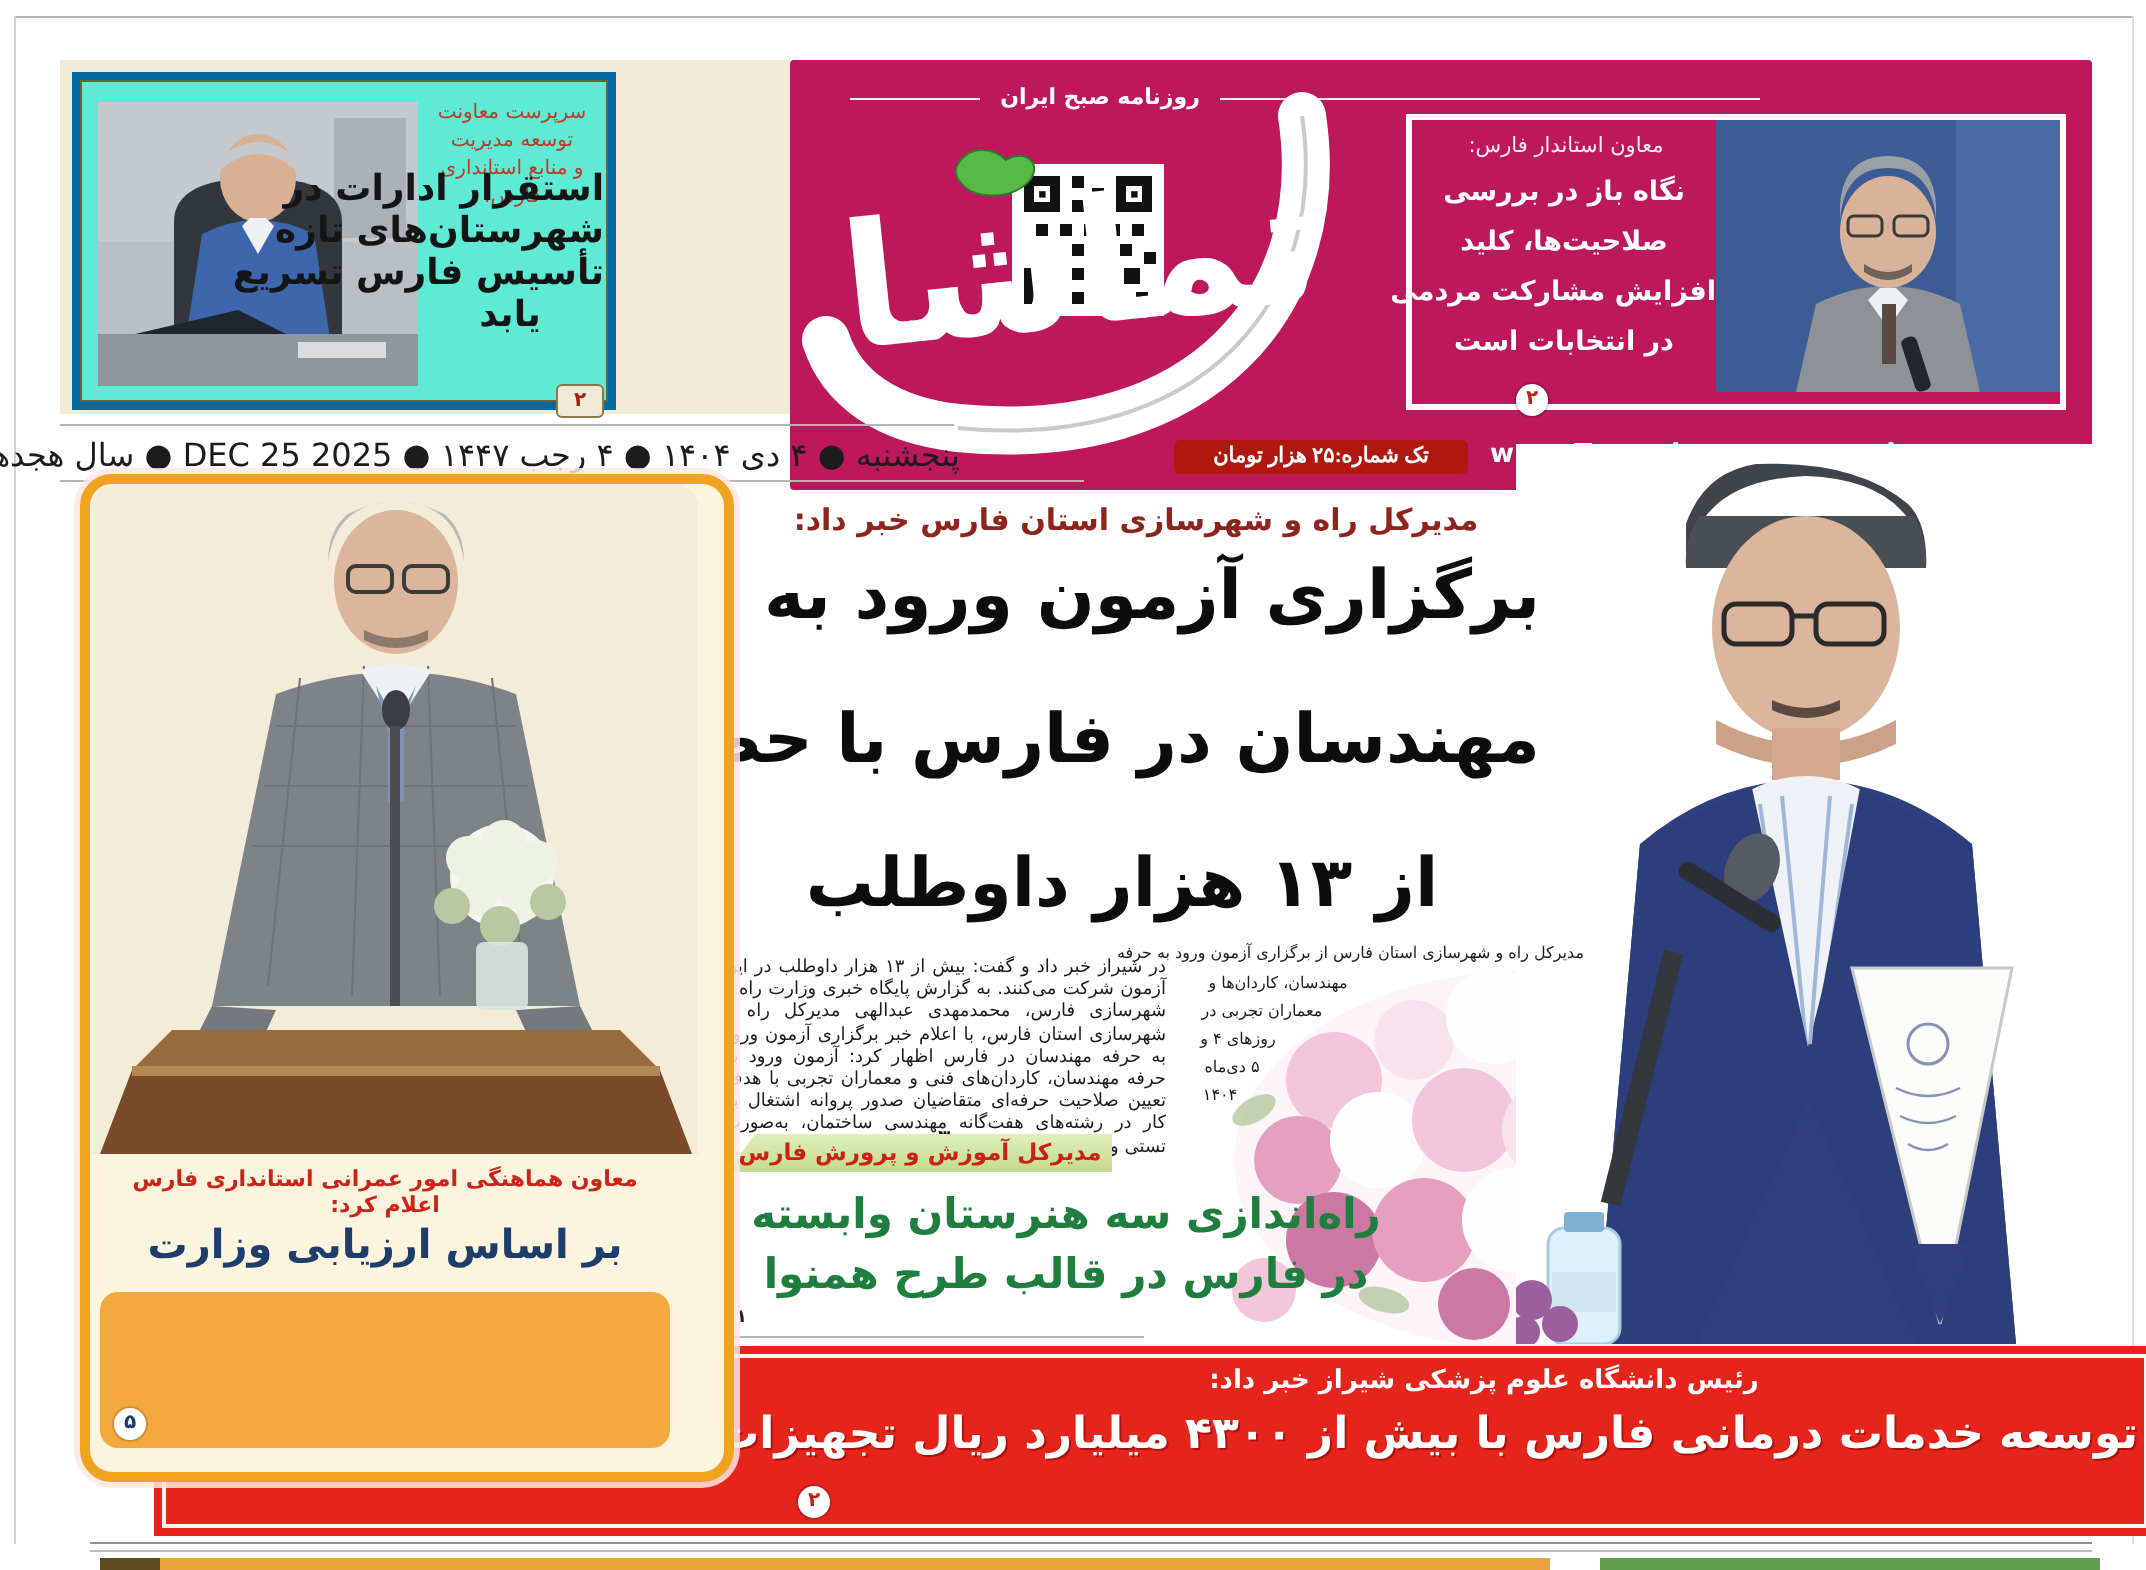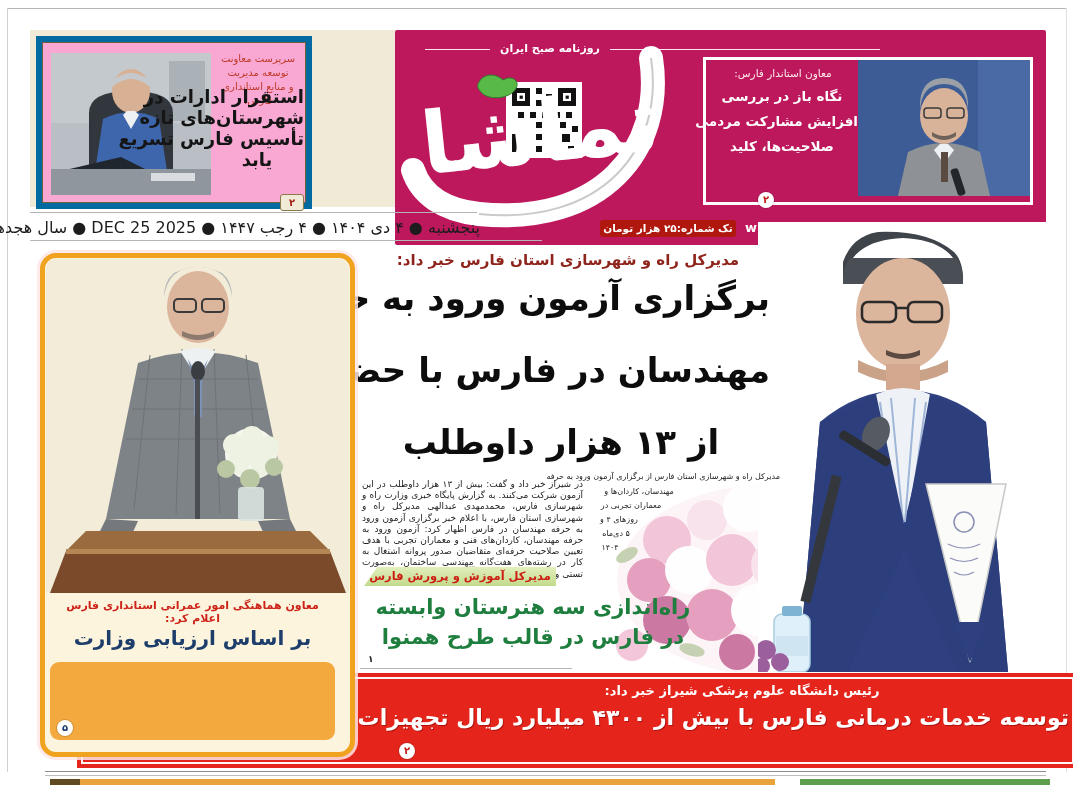--- a/index.html
+++ b/index.html
@@ -20,21 +20,21 @@
   .mh-line{color:#ffffff;font-size:13.5px;font-weight:bold;line-height:25px;white-space:nowrap;}
   .price{background:#b0170f;border-radius:3px;color:#fff;font-size:10.5px;font-weight:bold;line-height:17px;}
   .website{color:#fff;font-size:13px;font-weight:bold;letter-spacing:.5px;}
 
   
   .pgref{background:#fff;border-radius:50%;width:16px;height:16px;line-height:16px;
          text-align:center;font-size:10px;font-weight:bold;box-shadow:0 0 0 1px rgba(0,0,0,.15);}
 
   
   .beige{background:#f0ead7;}
-  .tl-inner{background:#f9a8d4;border:6px solid #0369a1;box-shadow:inset 0 0 0 1px #6f6038;}
+  .tl-inner{background:#5eead4;border:4px solid #0369a1;box-shadow:inset 0 0 0 1px #6f6038;}
   .tl-kicker{color:#bf3a28;font-size:10px;line-height:14px;}
   .tl-line{color:#151515;font-size:18px;font-weight:bold;line-height:21px;letter-spacing:-.3px;white-space:nowrap;}
   .tl-tab{background:#f0ead7;border:1px solid #8a7a4a;border-radius:3px;color:#a22015;
           font-size:10px;font-weight:bold;text-align:center;line-height:15px;}
 
   .dateline{color:#1c1c1c;font-size:16px;white-space:nowrap;}
 
   
   .main-kicker{color:#8e241b;font-size:15px;font-weight:bold;}
   .main-hl{color:#0d0d0d;font-size:34px;font-weight:bold;line-height:72px;letter-spacing:-1px;white-space:nowrap;}
@@ -149,43 +149,44 @@
             <rect x="29.8" y="6.8" width="1.6" height="1.6"></rect>
             <rect x="6.8" y="29.8" width="1.6" height="1.6"></rect>
           </g>
       </svg>
     </div>
 
     <div class="abs mh-box" style="left:308px;top:27px;width:324px;height:142px;">
       <div class="abs rtl c mh-kicker" style="left:4px;top:7px;width:146px;">معاون استاندار فارس:</div>
       <div class="abs rtl c" style="left:0px;top:24px;width:152px;">
         <div class="mh-line">نگاه باز در بررسی</div>
+        <div class="mh-line">صلاحیت‌ها، کلید</div>
         <div class="mh-line">افزایش مشارکت مردمی</div>
-        <div class="mh-line">صلاحیت‌ها، کلید</div>
+        <div class="mh-line">در انتخابات است</div>
       </div>
 
       <div class="abs" style="left:152px;top:0;width:172px;height:136px;">
         <svg width="172" height="136" viewBox="0 0 172 136">
           <rect width="172" height="136" fill="#3d5c96"></rect>
           <rect x="120" y="0" width="52" height="136" fill="#4a6aa6"></rect>
           <path d="M40 136 L50 92 Q86 74 122 92 L132 136 Z" fill="#8e9296"></path>
           <path d="M76 90 L86 104 L96 90 L90 84 L82 84 Z" fill="#eef1f4"></path>
           <rect x="83" y="92" width="7" height="30" fill="#5a4a42"></rect>
           <ellipse cx="86" cy="56" rx="24" ry="28" fill="#d9b29a"></ellipse>
           <path d="M62 50 Q64 24 86 24 Q108 24 110 50 L110 42 Q108 18 86 18 Q64 18 62 42 Z" fill="#9aa0a6"></path>
           <rect x="66" y="48" width="17" height="10" rx="3" fill="none" stroke="#3a3a3a" stroke-width="1.5"></rect>
           <rect x="89" y="48" width="17" height="10" rx="3" fill="none" stroke="#3a3a3a" stroke-width="1.5"></rect>
           <path d="M74 72 Q86 80 98 72 L98 76 Q86 84 74 76 Z" fill="#6e6259"></path>
           <rect x="96" y="108" width="8" height="28" rx="3" fill="#23262a" transform="rotate(-18 100 122)"></rect>
         </svg>
       </div>
       <div class="abs pgref" style="left:52px;top:132px;color:#c22016;">۲</div>
     </div>
 
-    <div class="abs price rtl c" style="left:205px;top:190px;width:136px;height:17px;">تک شماره:۲۵ هزار تومان</div>
+    <div class="abs price rtl c" style="left:192px;top:190px;width:147px;height:17px;font-family:Liberation Serif, serif;">تک شماره:۲۵ هزار تومان</div>
     <div class="abs website c" style="left:350px;top:190px;width:200px;">www.Tamashanewspaper.ir</div>
 
     <div class="abs" style="left:-12px;top:0px;width:320px;height:228px;pointer-events:none;">
       <svg width="320" height="228" viewBox="0 0 320 228">
         <path d="M268 28 C 282 120 218 196 96 184 C 60 180 38 164 30 140" fill="none" stroke="#ffffff" stroke-width="24" stroke-linecap="round"></path>
         <path d="M268 28 C 282 120 218 196 96 184" fill="none" stroke="#2a2a2a" stroke-width="2" opacity=".25"></path>
         <text x="158" y="132" font-family="DejaVu Sans, sans-serif" font-size="86" font-weight="bold" fill="#ffffff" text-anchor="middle" transform="rotate(-6 158 110)">تماشا</text>
         <path d="M96 52 C 102 42 114 44 120 50 C 130 44 138 52 132 60 C 124 70 104 70 98 62 C 94 58 94 55 96 52 Z" fill="#58b947" stroke="#2c7a2c" stroke-width="1"></path>
       </svg>
     </div>
@@ -269,21 +270,21 @@
     </svg>
   </div>
 
   <div class="abs rtl c main-kicker" style="left:368px;top:251px;width:400px;z-index:3;">مدیرکل راه و شهرسازی استان فارس خبر داد:</div>
   <div class="abs rtl c" style="left:352px;top:262px;width:418px;z-index:3;">
     <div class="main-hl">برگزاری آزمون ورود به حرفه</div>
     <div class="main-hl">مهندسان در فارس با حضور بیش</div>
     <div class="main-hl">از ۱۳ هزار داوطلب</div>
   </div>
 
-  <div class="abs rtl c intro-line" style="left:582px;top:472px;width:198px;z-index:2;">مدیرکل راه و شهرسازی استان فارس از برگزاری آزمون ورود به حرفه</div>
+  <div class="abs rtl c intro-line" style="left:594px;top:472px;width:198px;z-index:2;">مدیرکل راه و شهرسازی استان فارس از برگزاری آزمون ورود به حرفه</div>
   <div class="abs rtl c intro-line" style="left:586px;top:487px;width:106px;z-index:2;">مهندسان، کاردان‌ها و</div>
   <div class="abs rtl c intro-line" style="left:586px;top:501px;width:90px;z-index:2;">معماران تجربی در</div>
   <div class="abs rtl c intro-line" style="left:586px;top:515px;width:66px;z-index:2;">روزهای ۴ و</div>
   <div class="abs rtl c intro-line" style="left:590px;top:529px;width:52px;z-index:2;">۵ دی‌ماه</div>
   <div class="abs rtl c intro-line" style="left:590px;top:543px;width:40px;z-index:2;">۱۴۰۴</div>
 
   <div class="abs rtl bodytext" style="left:362px;top:479px;width:221px;height:88px;z-index:2;">در شیراز خبر داد و گفت: بیش از ۱۳ هزار داوطلب در این آزمون شرکت می‌کنند. به گزارش پایگاه خبری وزارت راه و شهرسازی فارس، محمدمهدی عبدالهی مدیرکل راه و شهرسازی استان فارس، با اعلام خبر برگزاری آزمون ورود به حرفه مهندسان در فارس اظهار کرد: آزمون ورود به حرفه مهندسان، کاردان‌های فنی و معماران تجربی با هدف تعیین صلاحیت حرفه‌ای متقاضیان صدور پروانه اشتغال به کار در رشته‌های هفت‌گانه مهندسی ساختمان، به‌صورت تستی و طراحی معماری برگزار می‌شود</div>
   <div class="abs c body-ref" style="left:465px;top:564px;width:14px;z-index:2;">۳</div>
 
   <div class="abs green-bar" style="left:364px;top:567px;width:192px;height:19px;z-index:2;">
@@ -296,21 +297,21 @@
   <div class="abs green-ref" style="left:368px;top:654px;z-index:2;">۱</div>
   <div class="abs hairline" style="left:360px;top:668px;width:212px;z-index:2;"></div>
 
   <div class="abs band" style="left:45px;top:673px;width:1001px;height:95px;z-index:4;margin-left:32px;">
     <div class="abs band-frame" style="left:4px;top:4px;right:4px;bottom:4px;"></div>
     <div class="abs rtl c band-kicker" style="left:340px;top:10px;width:650px;">رئیس دانشگاه علوم پزشکی شیراز خبر داد:</div>
     <div class="abs rtl c band-hl" style="left:330px;top:32px;width:662px;">توسعه خدمات درمانی فارس با بیش از ۴۳۰۰ میلیارد ریال تجهیزات پزشکی</div>
     <div class="abs pgref" style="left:322px;top:70px;color:#c22016;">۲</div>
   </div>
 
-  <div class="abs orange-box" style="left:40px;top:253px;width:305px;height:494px;z-index:5;">
+  <div class="abs orange-box" style="left:40px;top:237px;width:305px;height:494px;z-index:5;padding-left:12px;">
 
     <div class="abs" style="left:1px;top:1px;width:303px;height:334px;border-radius:10px 10px 0 0;overflow:hidden;">
       <svg width="303" height="334" viewBox="0 0 303 334">
         <rect width="303" height="334" fill="#f2ecd8"></rect>
         <path d="M118 38 Q122 8 152 8 Q182 8 186 38 Q186 22 176 14 Q152 2 128 14 Q118 22 118 38 Z" fill="#b6bab9"></path>
         <ellipse cx="152" cy="48" rx="31" ry="36" fill="#dcb59d"></ellipse>
         <rect x="128" y="40" width="22" height="13" rx="4" fill="none" stroke="#3a3a3a" stroke-width="2"></rect>
         <rect x="156" y="40" width="22" height="13" rx="4" fill="none" stroke="#3a3a3a" stroke-width="2"></rect>
         <path d="M136 72 Q152 80 168 72 L168 77 Q152 85 136 77 Z" fill="#8c7a6e"></path>
         <path d="M60 260 L92 104 Q152 82 212 104 L244 260 Z" fill="#7e8388"></path>

